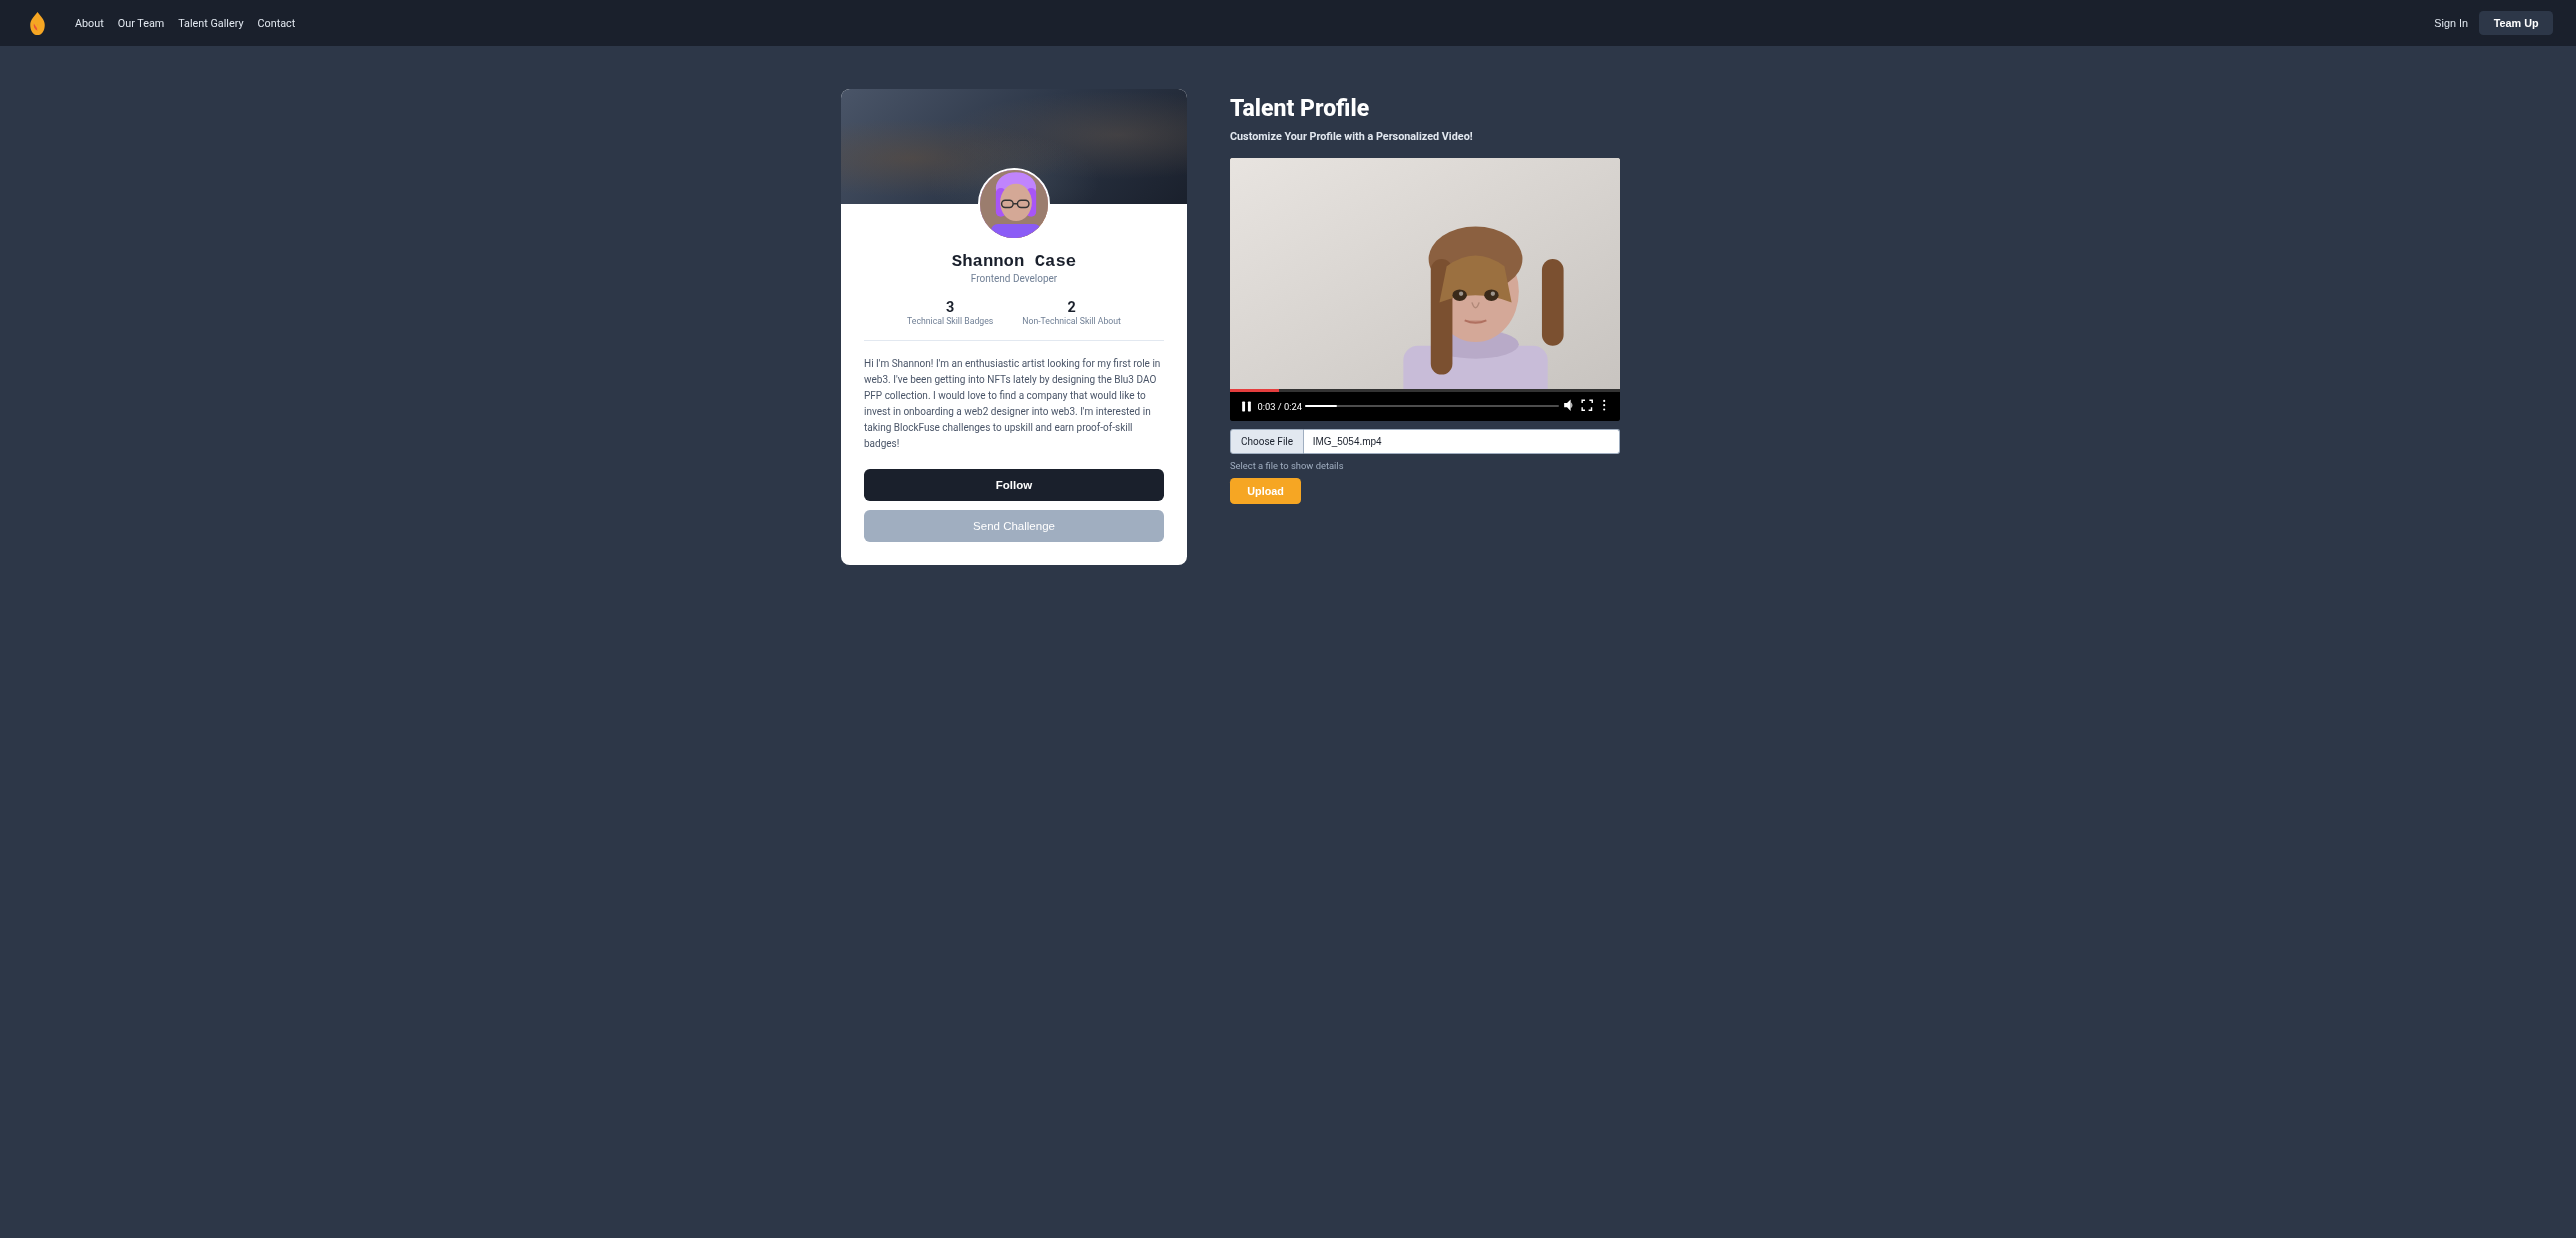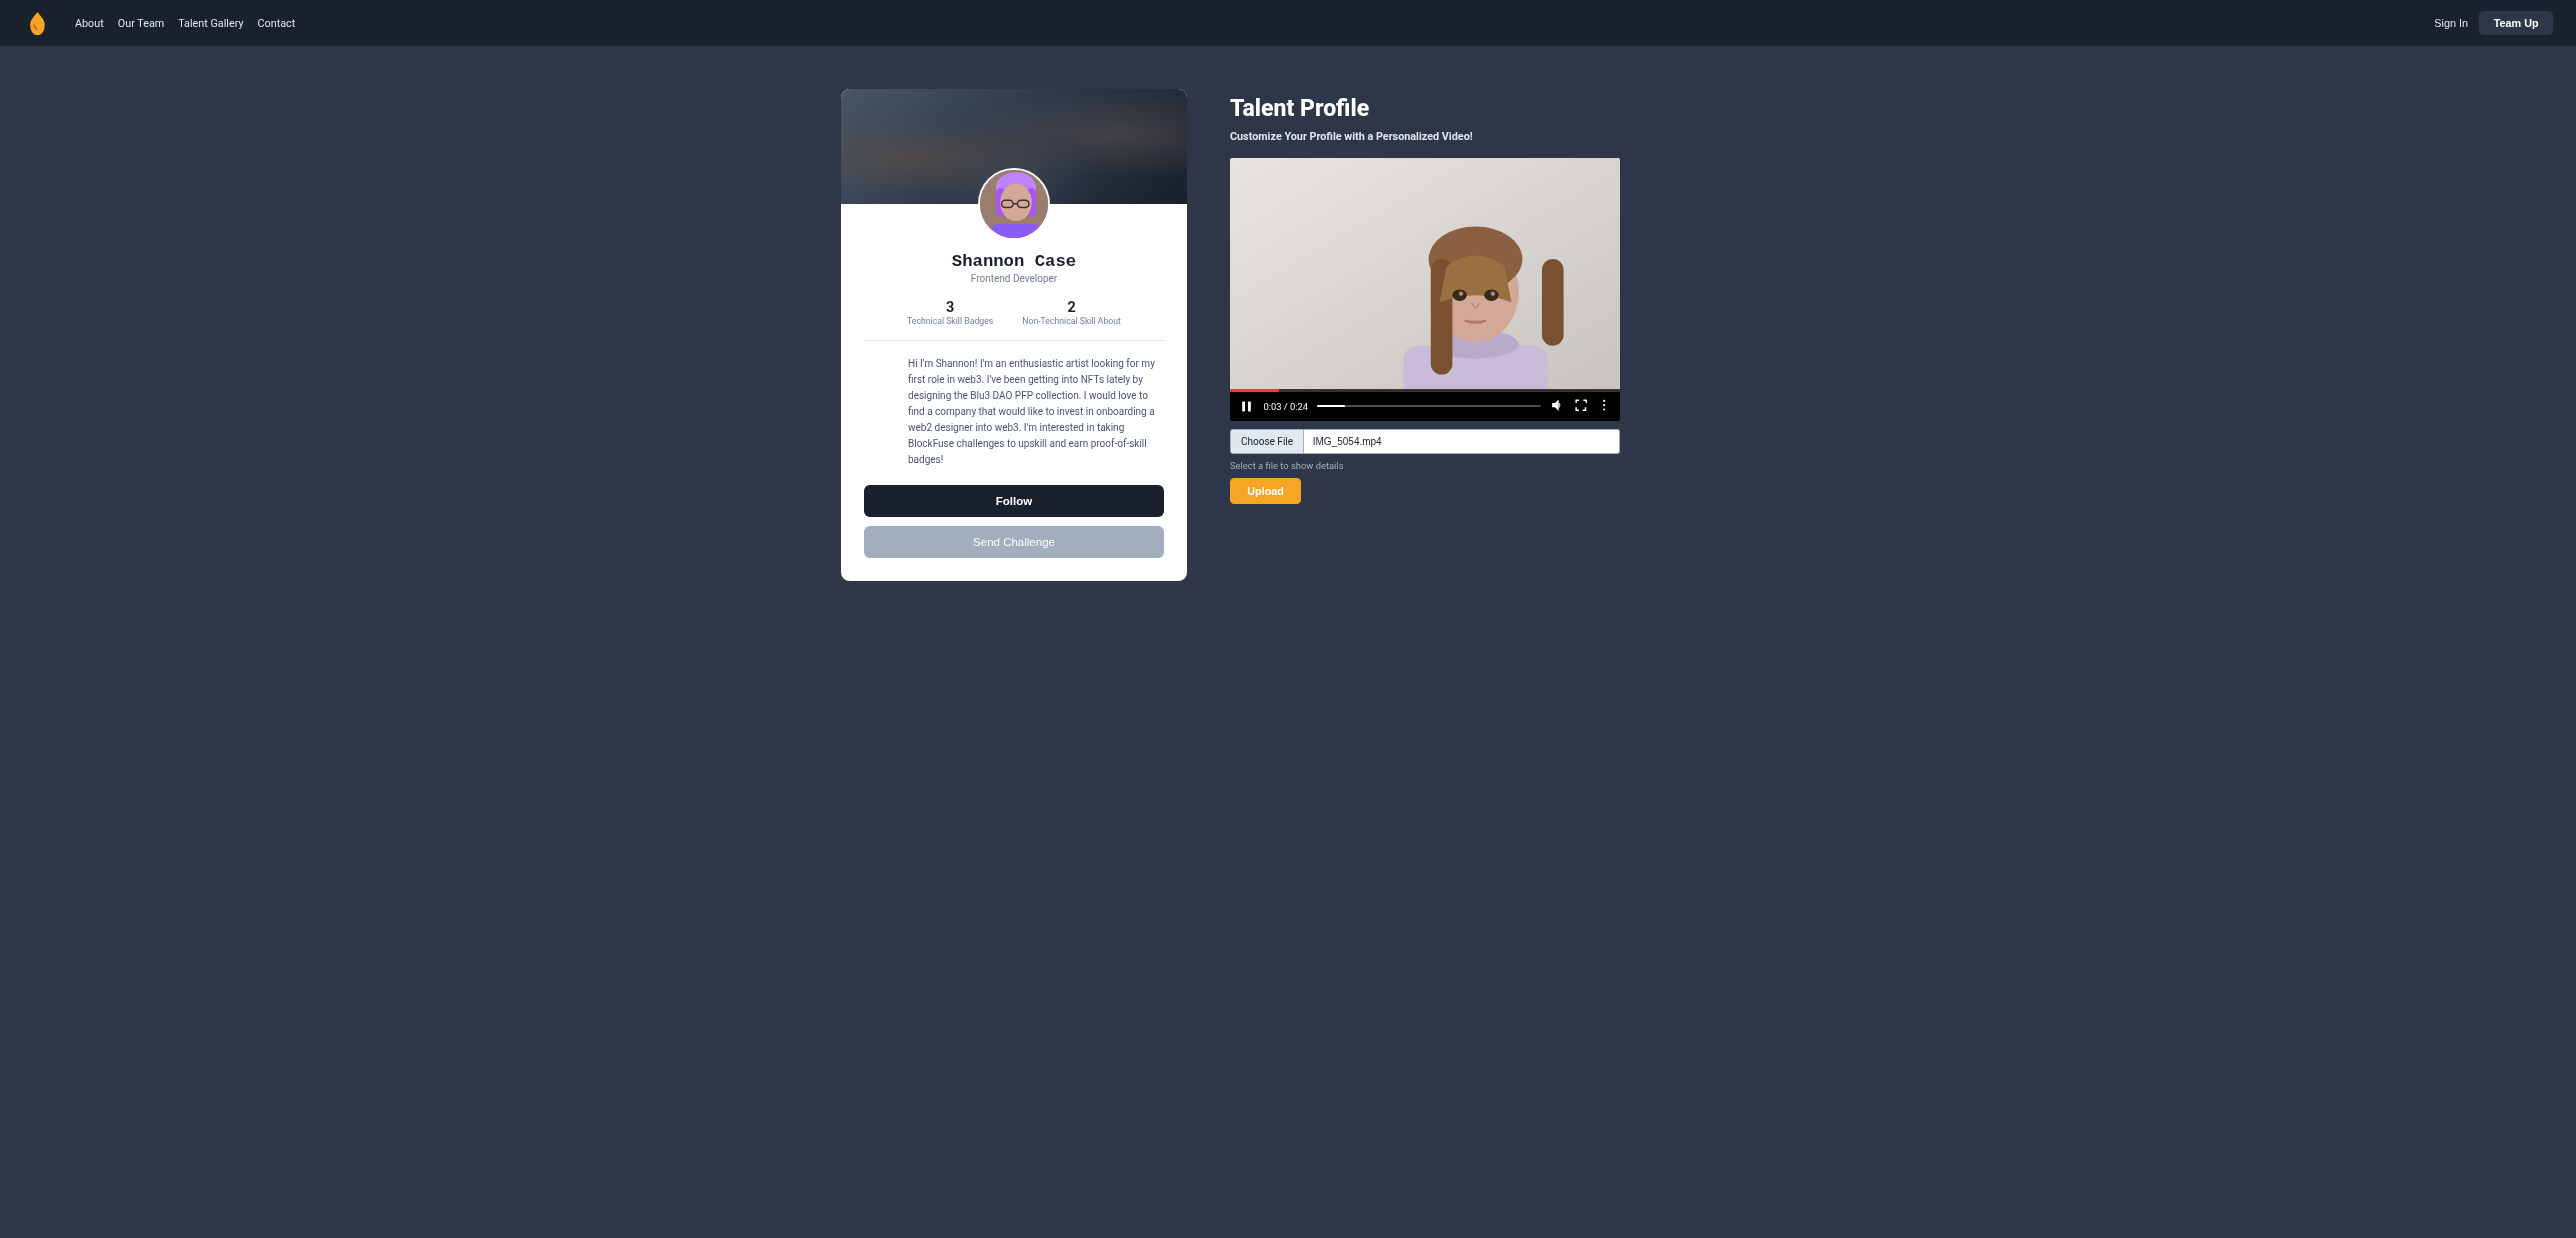--- a/index.html
+++ b/index.html
@@ -180,21 +180,20 @@
       font-size: 8.7px;
       color: #718096;
     }
 
     .profile-bio {
       font-size: 10px;
       color: #4a5568;
       line-height: 1.6;
       text-align: left;
       margin-bottom: 17.3px;
-      margin-left: 44px;
     }
 
     .btn-follow {
       width: 100%;
       padding: 10px;
       background: #1a202c;
       color: #fff;
       border: none;
       border-radius: 5.8px;
       font-size: 11.5px;
@@ -254,21 +253,21 @@
       display: flex;
       align-items: center;
       justify-content: center;
     }
 
     .video-controls {
       background: rgba(0,0,0,0.75);
       padding: 5.8px 8.7px;
       display: flex;
       align-items: center;
-      gap: 9px;
+      gap: 3px;
       text-align: right;
     }
 
     .ctrl-btn {
       background: none;
       border: none;
       color: #fff;
       cursor: pointer;
       display: flex;
       align-items: center;

